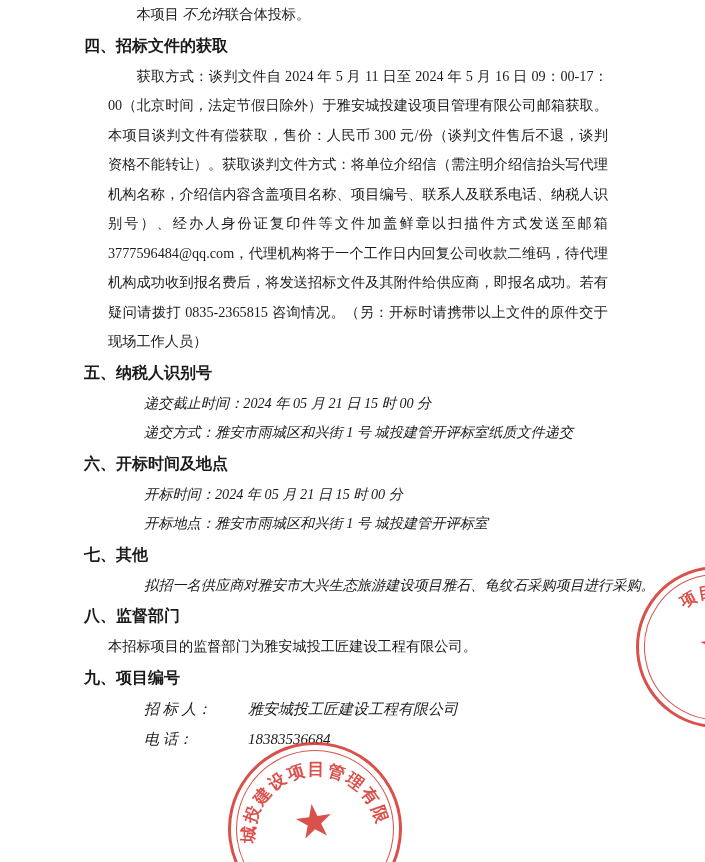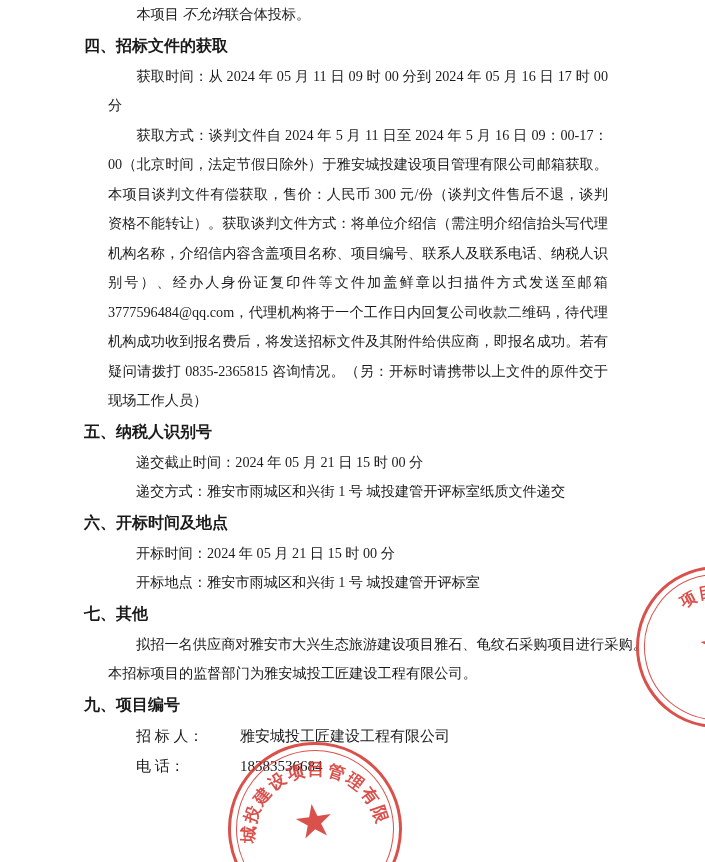--- a/index.html
+++ b/index.html
@@ -58,21 +58,22 @@
   .kv2 {
     font-size: 15px;
     line-height: 30px;
     white-space: nowrap;
   }
   .kv2 .k {
     display: inline-block;
     width: 104px;
   }
   .blk-indent {
-    margin-left: 28px;
+    margin-left: 36px;
+    font-style: italic;
   }
 
   
   .seal {
     position: absolute;
     border-radius: 50%;
     border: 3px solid #d4322c;
     opacity: 0.85;
     pointer-events: none;
   }
@@ -132,40 +133,42 @@
 
   <div class="content">
 
     <div class="para indent2">
       <span>本项目 </span><span class="italic-strike">不允许</span><span>联合体投标。</span>
     </div>
 
     <div class="heading">
       <span class="heading-num">四、</span><span>招标文件的获取</span>
     </div>
-    <div class="para indent2">获取时间：从 2024 年 05 月 11 日  09 时 00 分到 2024 年 05 月 16 日  17 时 00 分</div>
     <div class="para indent2">获取方式：谈判文件自 2024 年 5 月 11 日至 2024 年 5 月 16 日 09：00-17：00（北京时间，法定节假日除外）于雅安城投建设项目管理有限公司邮箱获取。本项目谈判文件有偿获取，售价：人民币 300 元/份（谈判文件售后不退，谈判资格不能转让）。获取谈判文件方式：将单位介绍信（需注明介绍信抬头写代理机构名称，介绍信内容含盖项目名称、项目编号、联系人及联系电话、纳税人识别号）、经办人身份证复印件等文件加盖鲜章以扫描件方式发送至邮箱 3777596484@qq.com，代理机构将于一个工作日内回复公司收款二维码，待代理机构成功收到报名费后，将发送招标文件及其附件给供应商，即报名成功。若有疑问请拨打 0835-2365815 咨询情况。（另：开标时请携带以上文件的原件交于现场工作人员）</div>
 
     <div class="heading">
       <span class="heading-num">五、</span><span>纳税人识别号</span>
     </div>
     <div class="line blk-indent">递交截止时间：2024 年 05 月 21 日  15 时 00 分</div>
     <div class="line blk-indent">递交方式：雅安市雨城区和兴街 1 号  城投建管开评标室纸质文件递交</div>
 
     <div class="heading">
       <span class="heading-num">六、</span><span>开标时间及地点</span>
     </div>
     <div class="line blk-indent">开标时间：2024 年 05 月 21 日  15 时 00 分</div>
     <div class="line blk-indent">开标地点：雅安市雨城区和兴街 1 号  城投建管开评标室</div>
 
     <div class="heading">
       <span class="heading-num">七、</span><span>其他</span>
     </div>
     <div class="line blk-indent">拟招一名供应商对雅安市大兴生态旅游建设项目雅石、龟纹石采购项目进行采购。</div>
 
+    <div class="heading">
+      <span class="heading-num">八、</span><span>监督部门</span>
+    </div>
     <div class="line">本招标项目的监督部门为雅安城投工匠建设工程有限公司。</div>
 
     <div class="heading">
       <span class="heading-num">九、</span><span>项目编号</span>
     </div>
 
     <div class="blk-indent">
       <div class="kv2">
         <span class="k">招 标 人：</span><span class="v">雅安城投工匠建设工程有限公司</span>
       </div>

